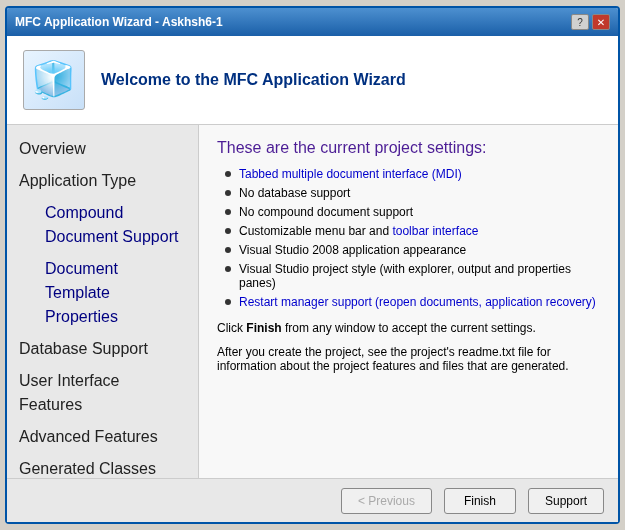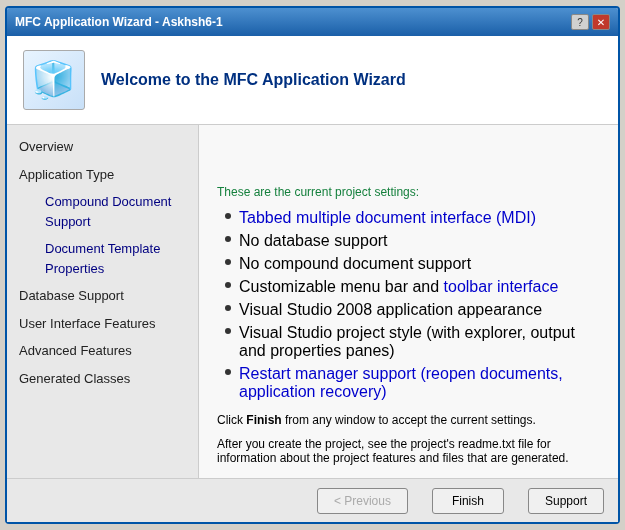--- a/index.html
+++ b/index.html
@@ -112,21 +112,21 @@
     .sidebar {
       width: 192px;
       background: #e8e8e8;
       border-right: 1px solid #ccc;
       padding: 8px 0;
       flex-shrink: 0;
     }
 
     .sidebar-item {
       padding: 4px 12px;
-      font-size: 13px;
+      font-size: 16px;
       color: #000080;
       cursor: pointer;
       line-height: 1.5;
     }
 
     .sidebar-item.indent {
       padding-left: 38px;
       color: #000080;
     }
 
@@ -136,37 +136,36 @@
     }
 
     .content-area {
       flex: 1;
       padding: 14px 18px;
       background: #f8f8f8;
       overflow-y: auto;
     }
 
     .settings-title {
-      font-size: 12px;
+      font-size: 16px;
       margin-bottom: 10px;
-      color: #15803d;
-      margin-top: 46px;
+      color: #4c1d95;
     }
 
     .bullet-list {
       list-style: none;
       margin-left: 8px;
       margin-bottom: 12px;
     }
 
     .bullet-list li {
       display: flex;
       align-items: flex-start;
       margin-bottom: 5px;
-      font-size: 16px;
+      font-size: 12px;
     }
 
     .bullet-dot {
       width: 6px;
       height: 6px;
       background: #333;
       border-radius: 50%;
       margin-right: 8px;
       margin-top: 4px;
       flex-shrink: 0;
@@ -188,21 +187,21 @@
       color: #000;
     }
 
     .footer {
       display: flex;
       justify-content: flex-end;
       align-items: center;
       padding: 8px 14px;
       background: #e8e8e8;
       border-top: 1px solid #ccc;
-      gap: 24px;
+      gap: 12px;
       height: 44px;
     }
 
     .footer-btn {
       padding: 4px 16px;
       font-size: 12px;
       background: #f0f0f0;
       border: 1px solid #888;
       border-radius: 3px;
       cursor: pointer;

